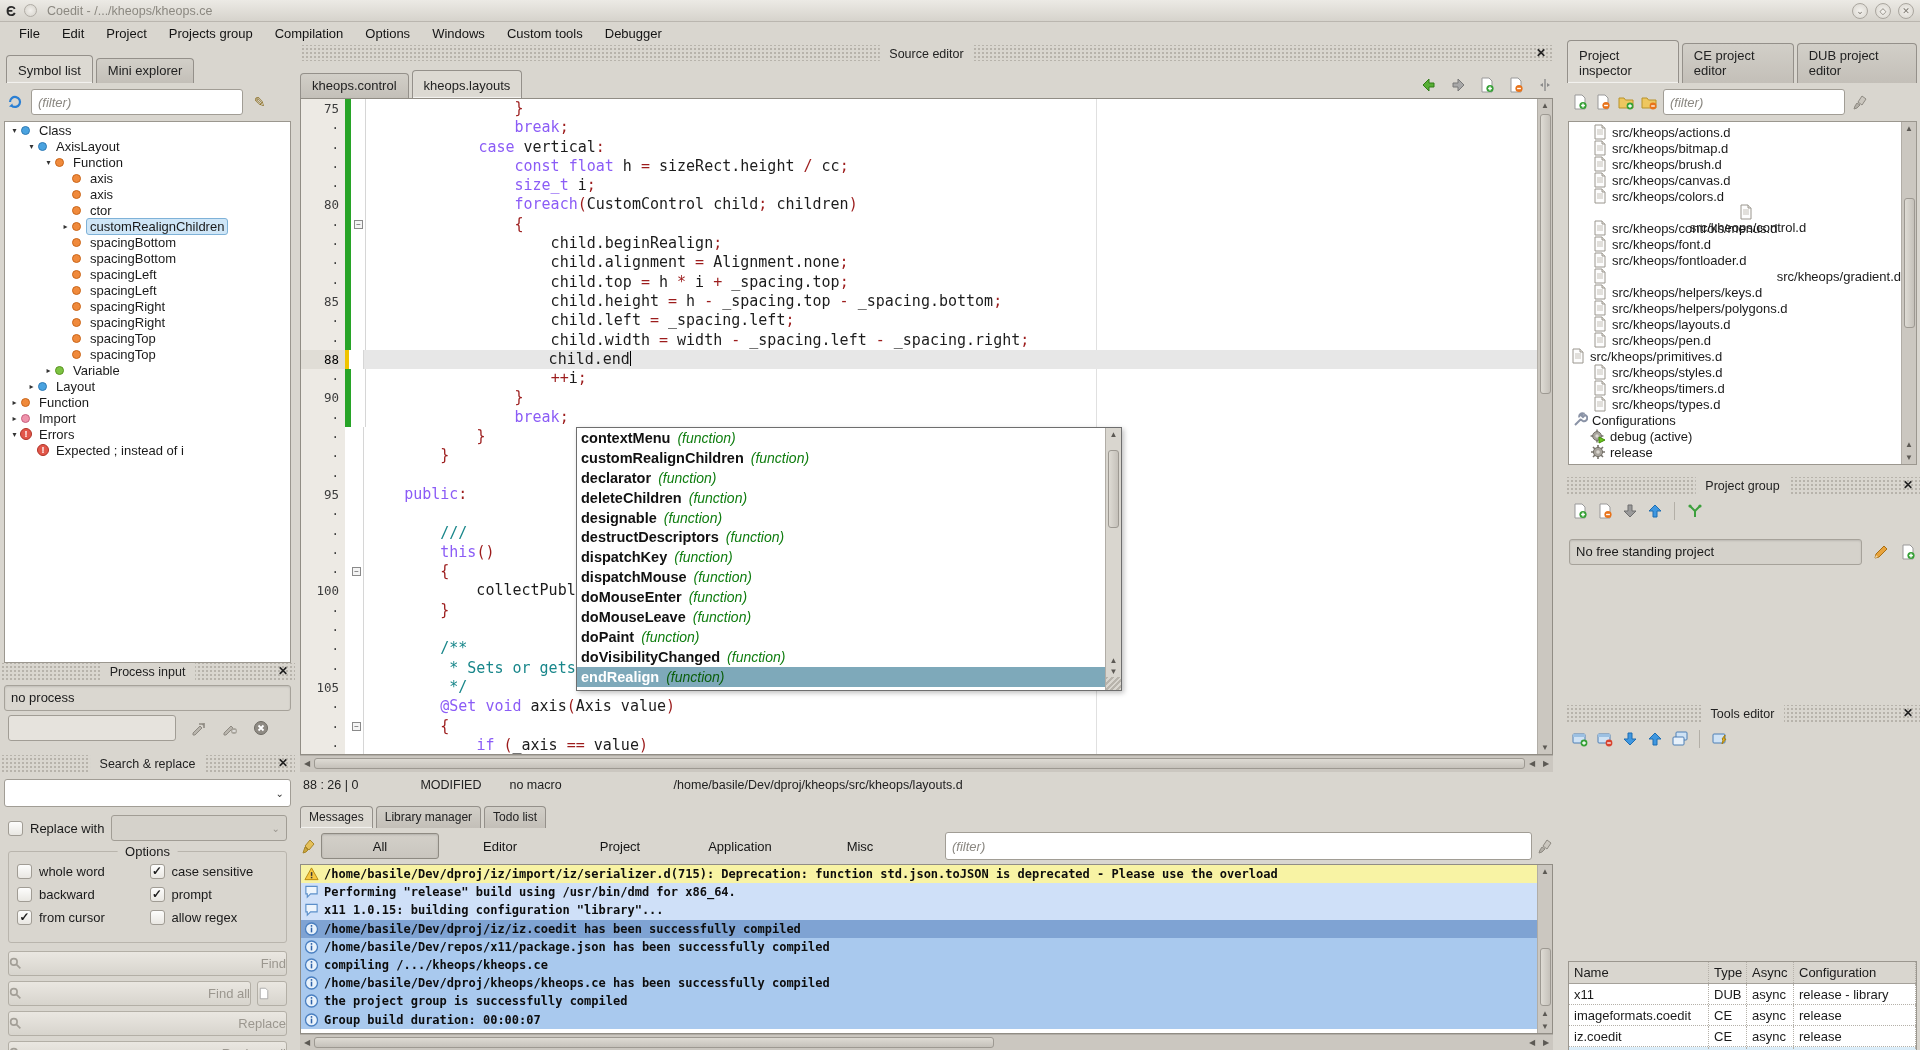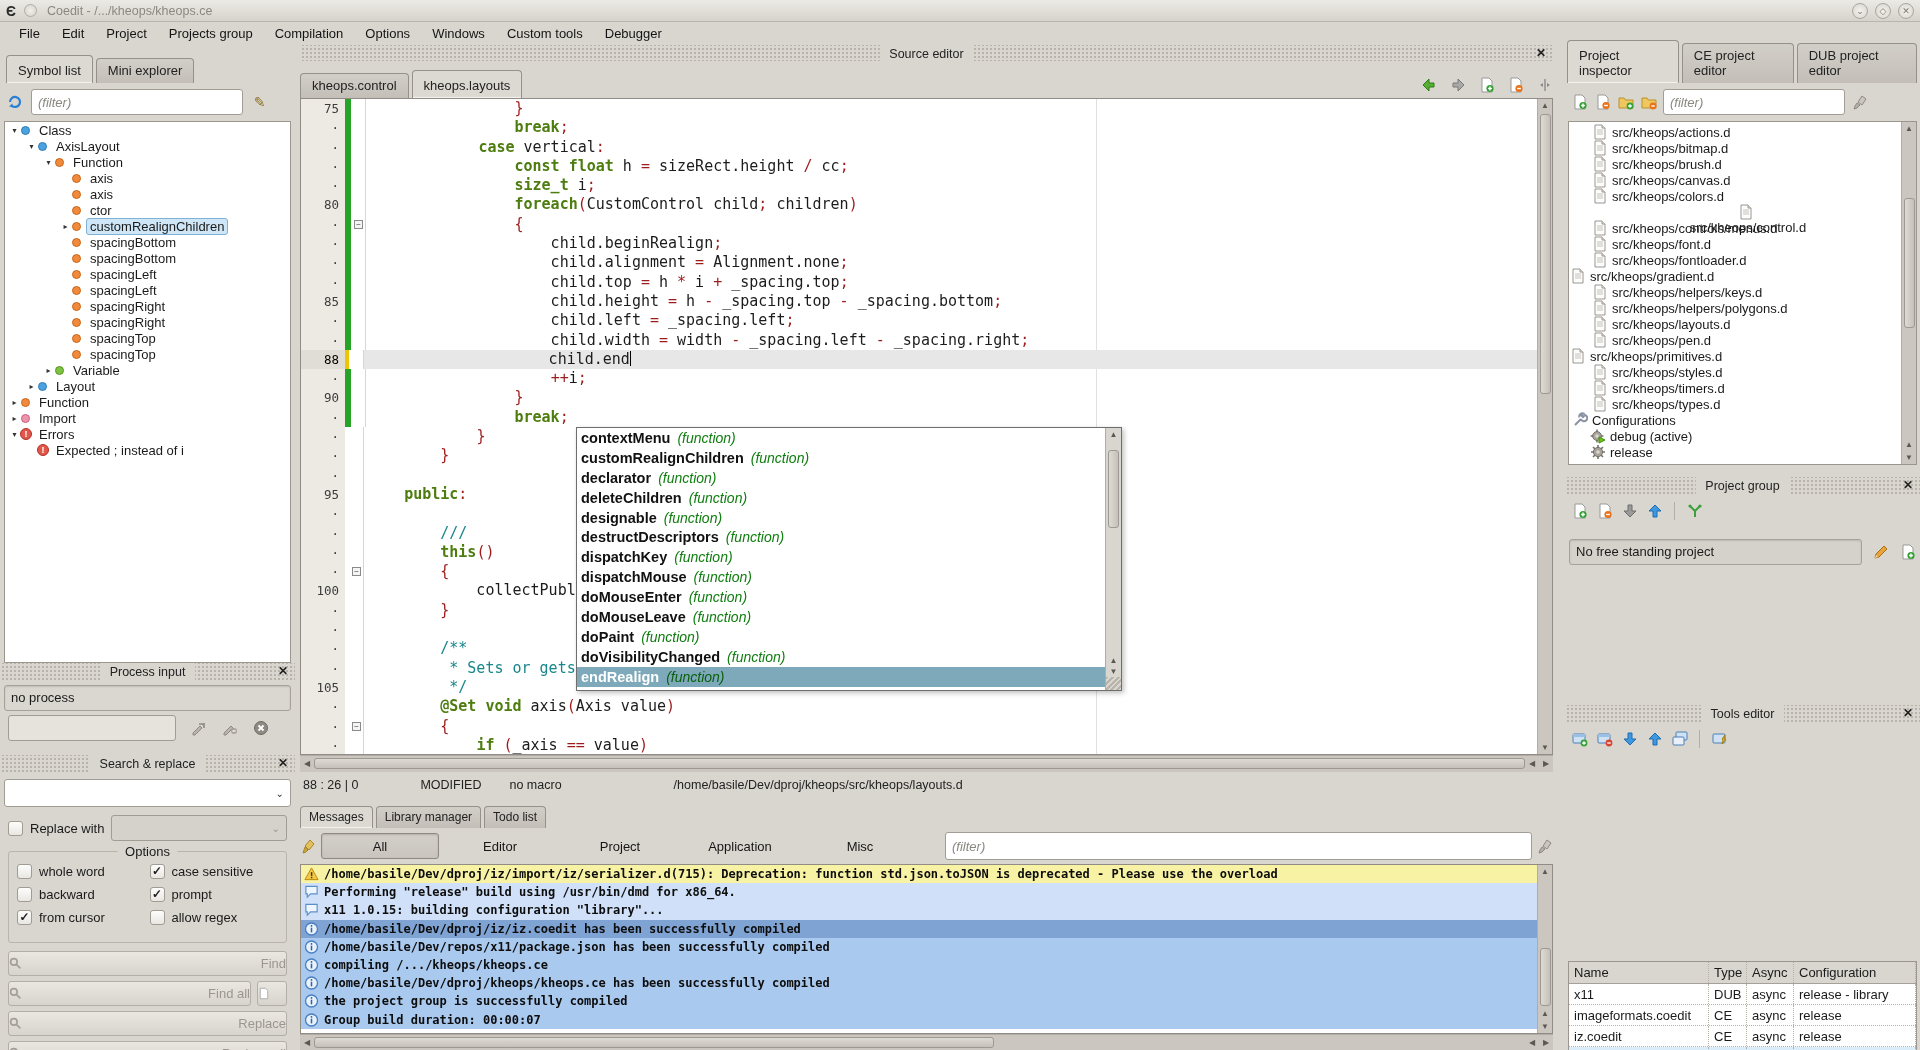--- a/index.html
+++ b/index.html
@@ -69,21 +69,21 @@
   .cl { display:flex; height:19.3px; align-items:stretch; position:relative; }
   .cl .g { width:44px; background:#edeae4; color:#3c3c3c; font:12.5px "DejaVu Sans Mono",monospace; text-align:right; padding-right:6px; line-height:19.3px; flex:none; }
   .cl .bar { width:4px; flex:none; }
   .cl .bar.g { background:#27a427; }
   .cl .bar.y { background:#f0c400; }
   .cl .fold { width:15px; flex:none; border-right:1px solid #d6d6d6; position:relative; background:#fff; }
   .cl .fold .fbox { position:absolute; left:3px; top:5px; width:9px; height:9px; border:1px solid #8a8a8a; background:#f4f4f4; font-size:8px; line-height:7px; text-align:center; color:#444; }
   .cl .code { font:15px "DejaVu Sans Mono",monospace; line-height:19.3px; white-space:pre; padding-left:4px; color:#1c1c1c; }
   .cl.cur { background:#e7e7e7; }
   .cl.cur .g { background:#e0ddd6; color:#000; }
-  .tk-k { color:#4d7c0f; font-weight:bold; }
+  .tk-k { color:#8b5cf6; font-weight:normal; }
   .tk-p { color:#9c1c1c; }
   .tk-c { color:#18868a; }
   .caret { display:inline-block; width:1px; height:15px; background:#000; vertical-align:-2px; }
   
   #popup { position:absolute; left:275px; top:328px; width:546px; height:264px; background:#fff; border:1px solid #6e6e6e; box-shadow:2px 2px 5px rgba(0,0,0,.25); display:flex; z-index:10; }
   #popup .items { flex:1; overflow:hidden; }
   .prow { height:19.9px; display:flex; align-items:center; padding-left:4px; white-space:nowrap; }
   .prow .nm { font-weight:bold; font-size:14.5px; color:#111; }
   .prow .kd { font-style:italic; color:#0f7d0f; font-size:14px; margin-left:7px; }
   .prow.sel { background:#7ea9ba; }
@@ -957,21 +957,21 @@
         <div class="irow" style="padding-left: 22px;">
           <span class="ic">
             <svg viewBox="0 0 16 16">
               <path d="M3 1h7l3 3v11H3z" fill="#fdfdfd" stroke="#9a968e"></path>
               <path d="M10 1v3h3" fill="#e8e5df" stroke="#9a968e"></path>
               <path d="M5 6h6M5 8h6M5 10h6" stroke="#c5c1b9" stroke-width="1"></path>
             </svg>
           </span>
           <span style="margin-left: 4px;">src/kheops/fontloader.d</span>
         </div>
-        <div class="irow" style="">
+        <div class="irow" style="padding-left: 22px; justify-content: space-between;">
           <span class="ic">
             <svg viewBox="0 0 16 16">
               <path d="M3 1h7l3 3v11H3z" fill="#fdfdfd" stroke="#9a968e"></path>
               <path d="M10 1v3h3" fill="#e8e5df" stroke="#9a968e"></path>
               <path d="M5 6h6M5 8h6M5 10h6" stroke="#c5c1b9" stroke-width="1"></path>
             </svg>
           </span>
           <span style="margin-left: 4px;">src/kheops/gradient.d</span>
         </div>
         <div class="irow" style="padding-left: 22px;">

